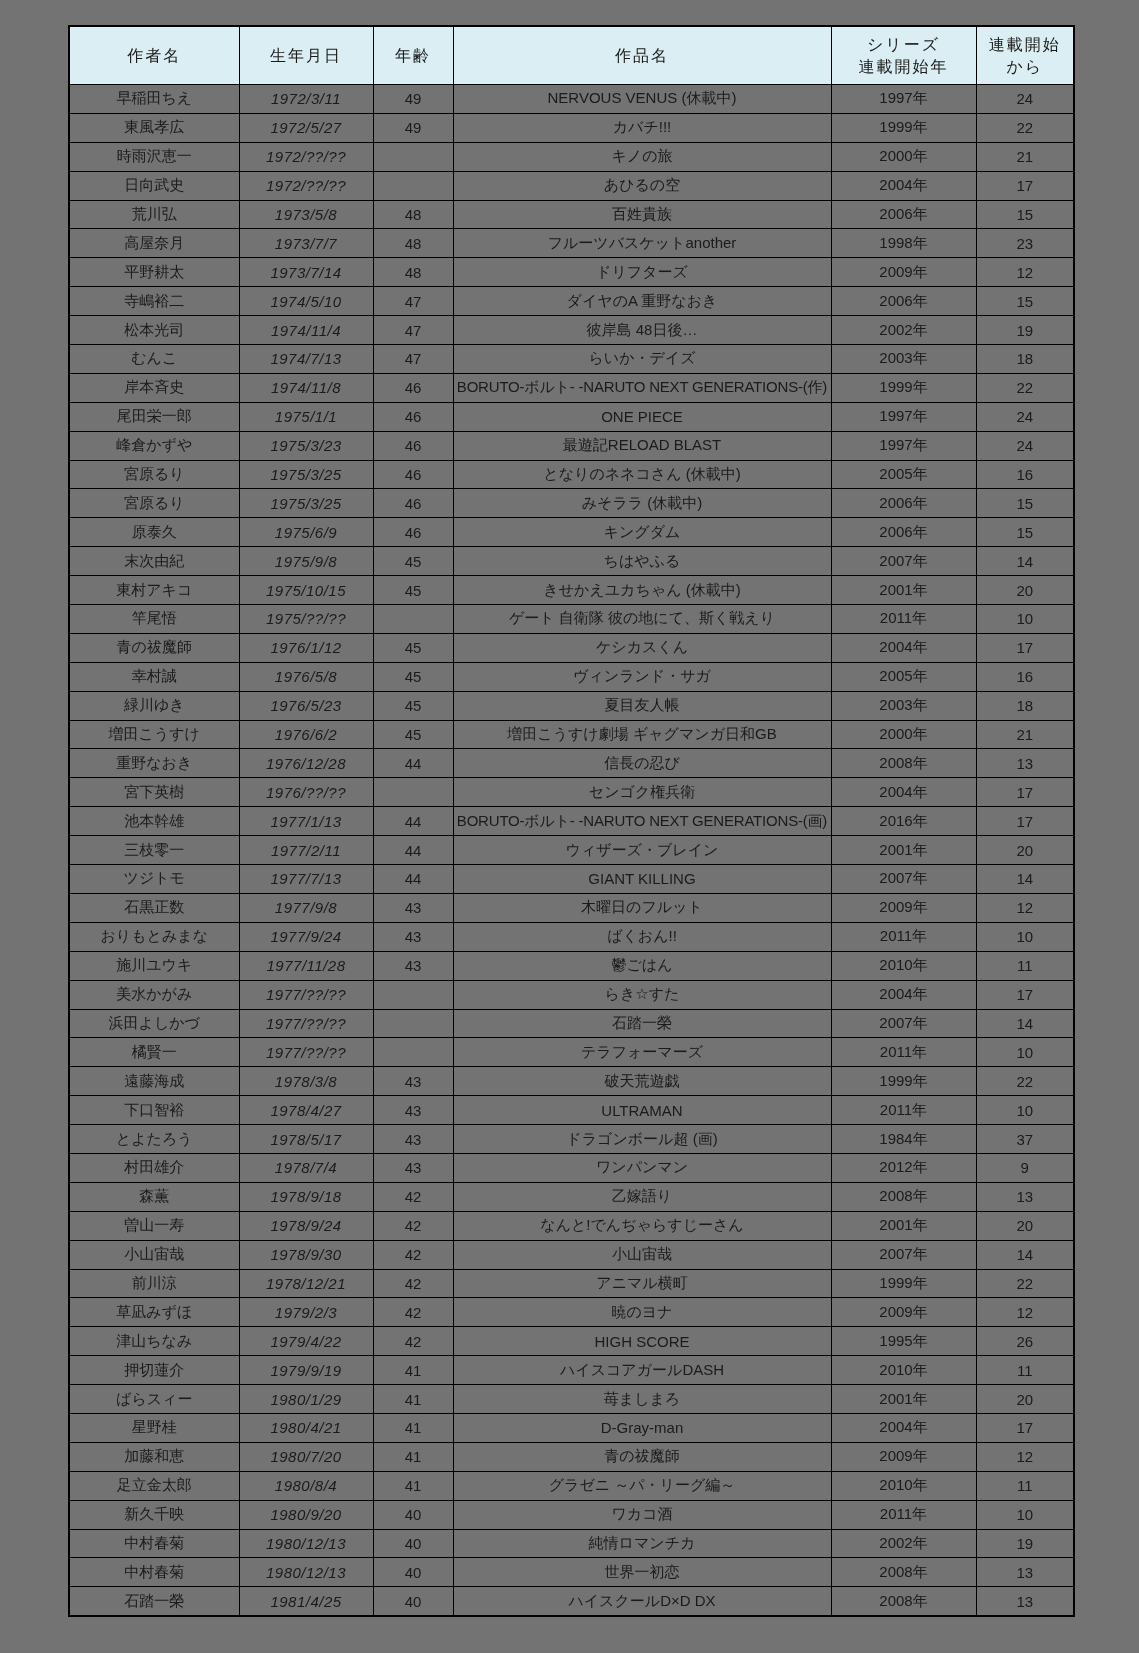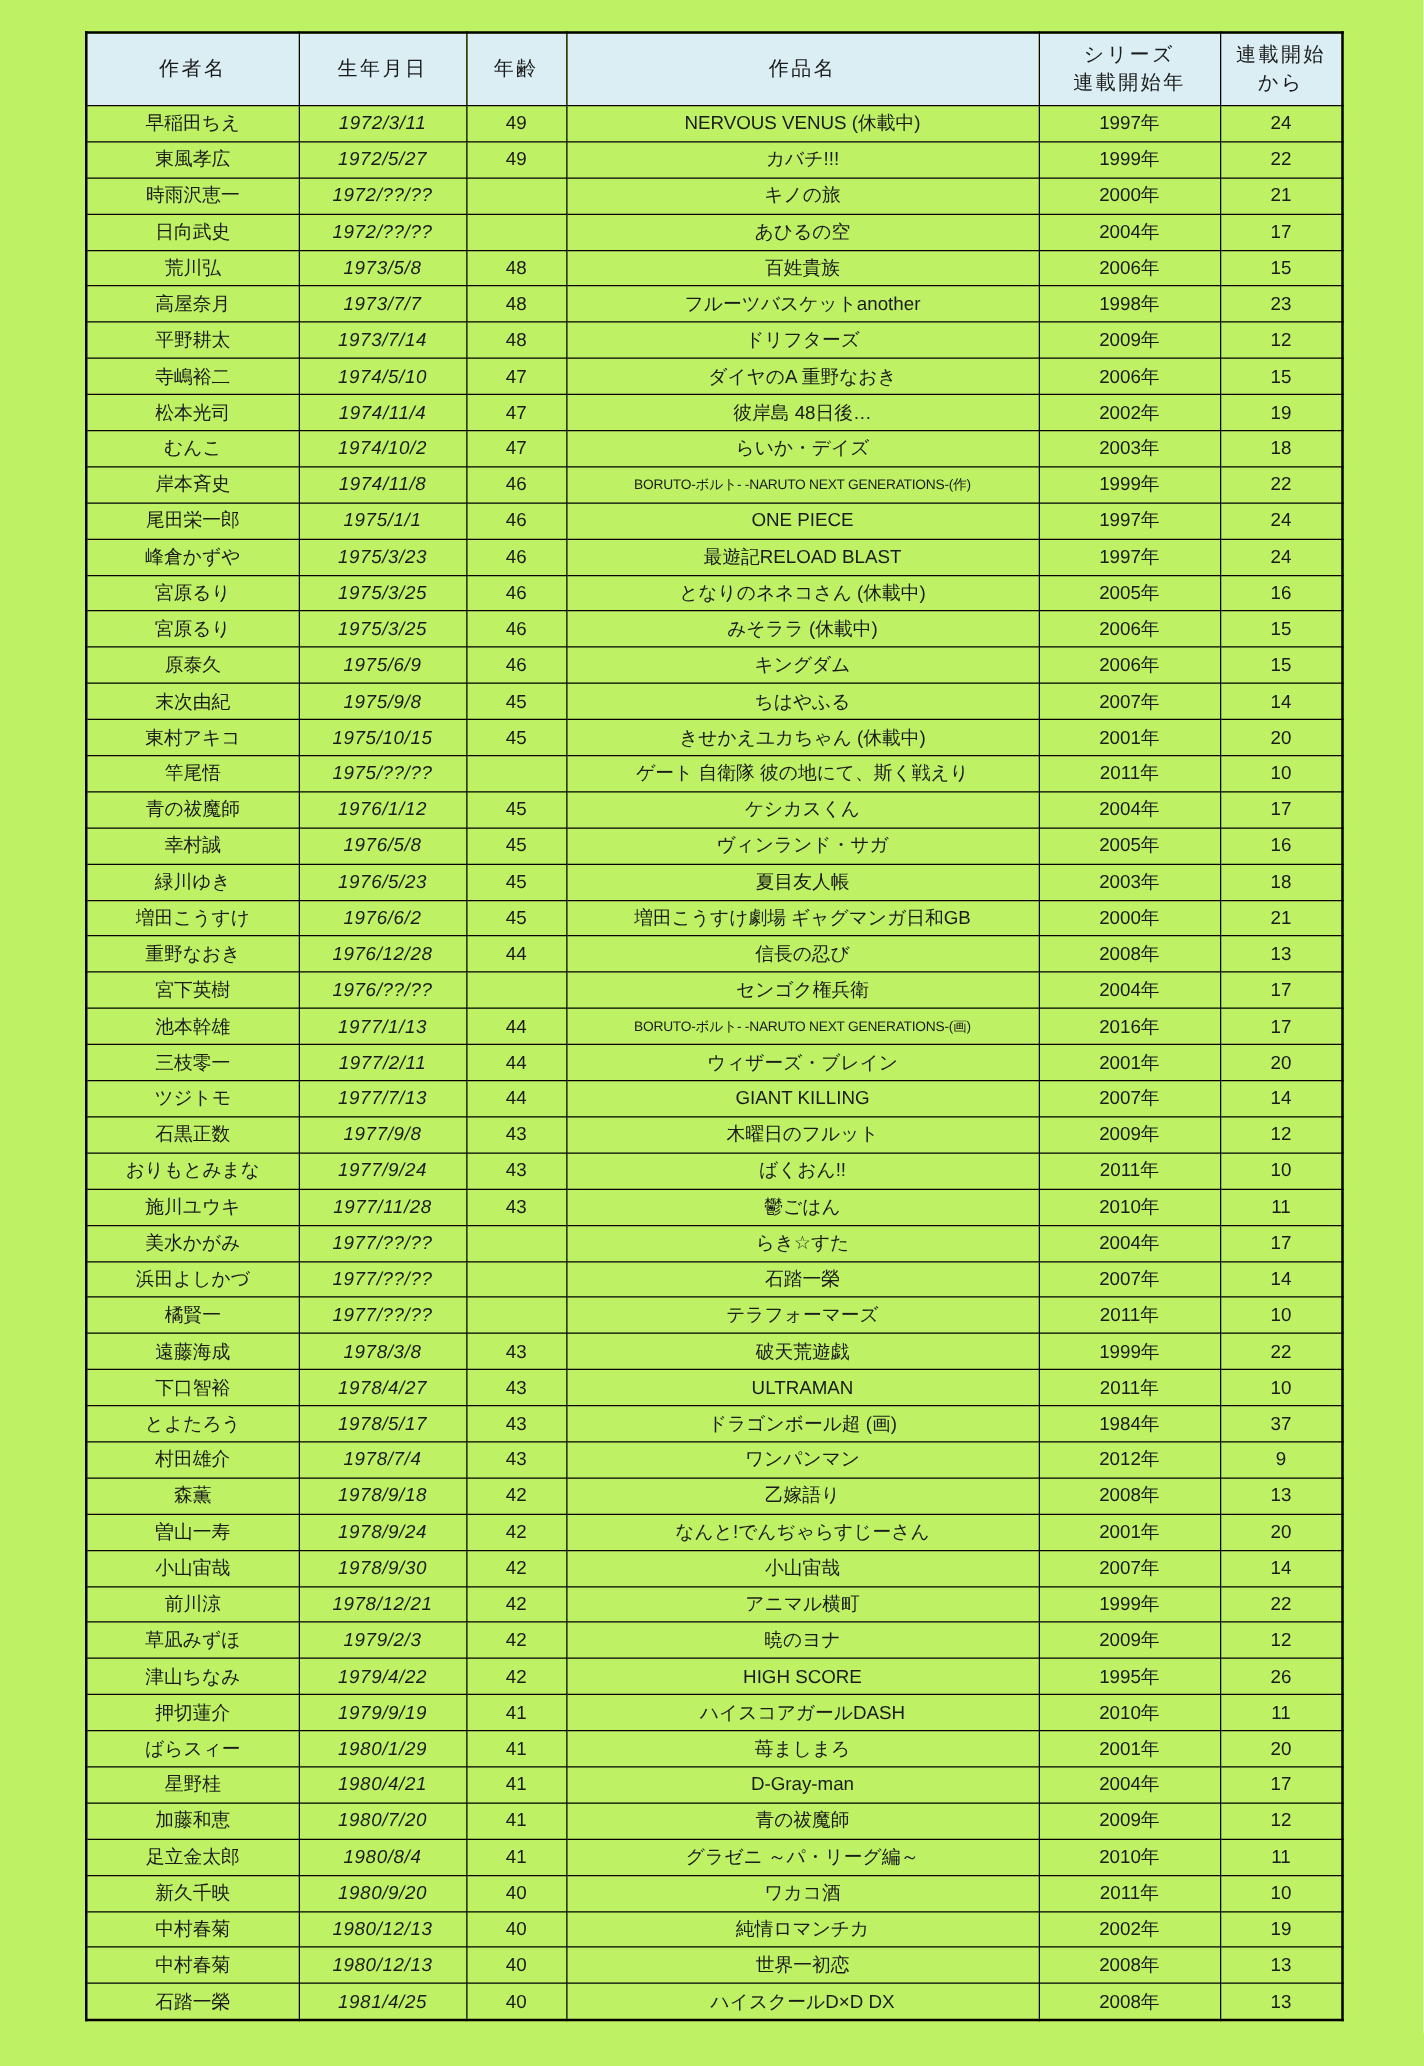--- a/index.html
+++ b/index.html
@@ -5,21 +5,21 @@
   html, body {
     margin: 0;
     padding: 0;
     background: #ffffff;
     font-family: "Liberation Sans", "DejaVu Sans", sans-serif;
   }
   .page {
     position: relative;
     width: 1139px;
     height: 1653px;
-    background: #bef264;
+    background: #737373;
     overflow: hidden;
   }
   table.sheet {
     position: absolute;
     left: 68px;
     top: 25px;
     border-collapse: collapse;
     table-layout: fixed;
     border: 2.5px solid #000000;
     color: #1b1b1b;
@@ -46,21 +46,21 @@
     white-space: pre-line;
     line-height: 1.35;
     letter-spacing: 2px;
   }
   table.sheet td {
     height: 27.9px;
     font-size: 15px;
     font-weight: normal;
   }
   td.cell-work.small {
-    font-size: 11px;
+    font-size: 15px;
     letter-spacing: -0.2px;
   }
   td.cell-date { letter-spacing: 0.5px; font-style: italic; }
 </style>
 </head>
 <body>
 
 <div class="page">
   <table class="sheet">
     <colgroup>
@@ -151,21 +151,21 @@
         <tr>
           <td class="cell-author">松本光司</td>
           <td class="cell-birthdate cell-date">1974/11/4</td>
           <td class="cell-age">47</td>
           <td class="cell-work">彼岸島 48日後…</td>
           <td class="cell-start-year">2002年</td>
           <td class="cell-years-since">19</td>
         </tr>
         <tr>
           <td class="cell-author">むんこ</td>
-          <td class="cell-birthdate cell-date">1974/10/2</td>
+          <td class="cell-birthdate cell-date">1974/7/13</td>
           <td class="cell-age">47</td>
           <td class="cell-work">らいか・デイズ</td>
           <td class="cell-start-year">2003年</td>
           <td class="cell-years-since">18</td>
         </tr>
         <tr>
           <td class="cell-author">岸本斉史</td>
           <td class="cell-birthdate cell-date">1974/11/8</td>
           <td class="cell-age">46</td>
           <td class="cell-work small">BORUTO-ボルト- -NARUTO NEXT GENERATIONS-(作)</td>

